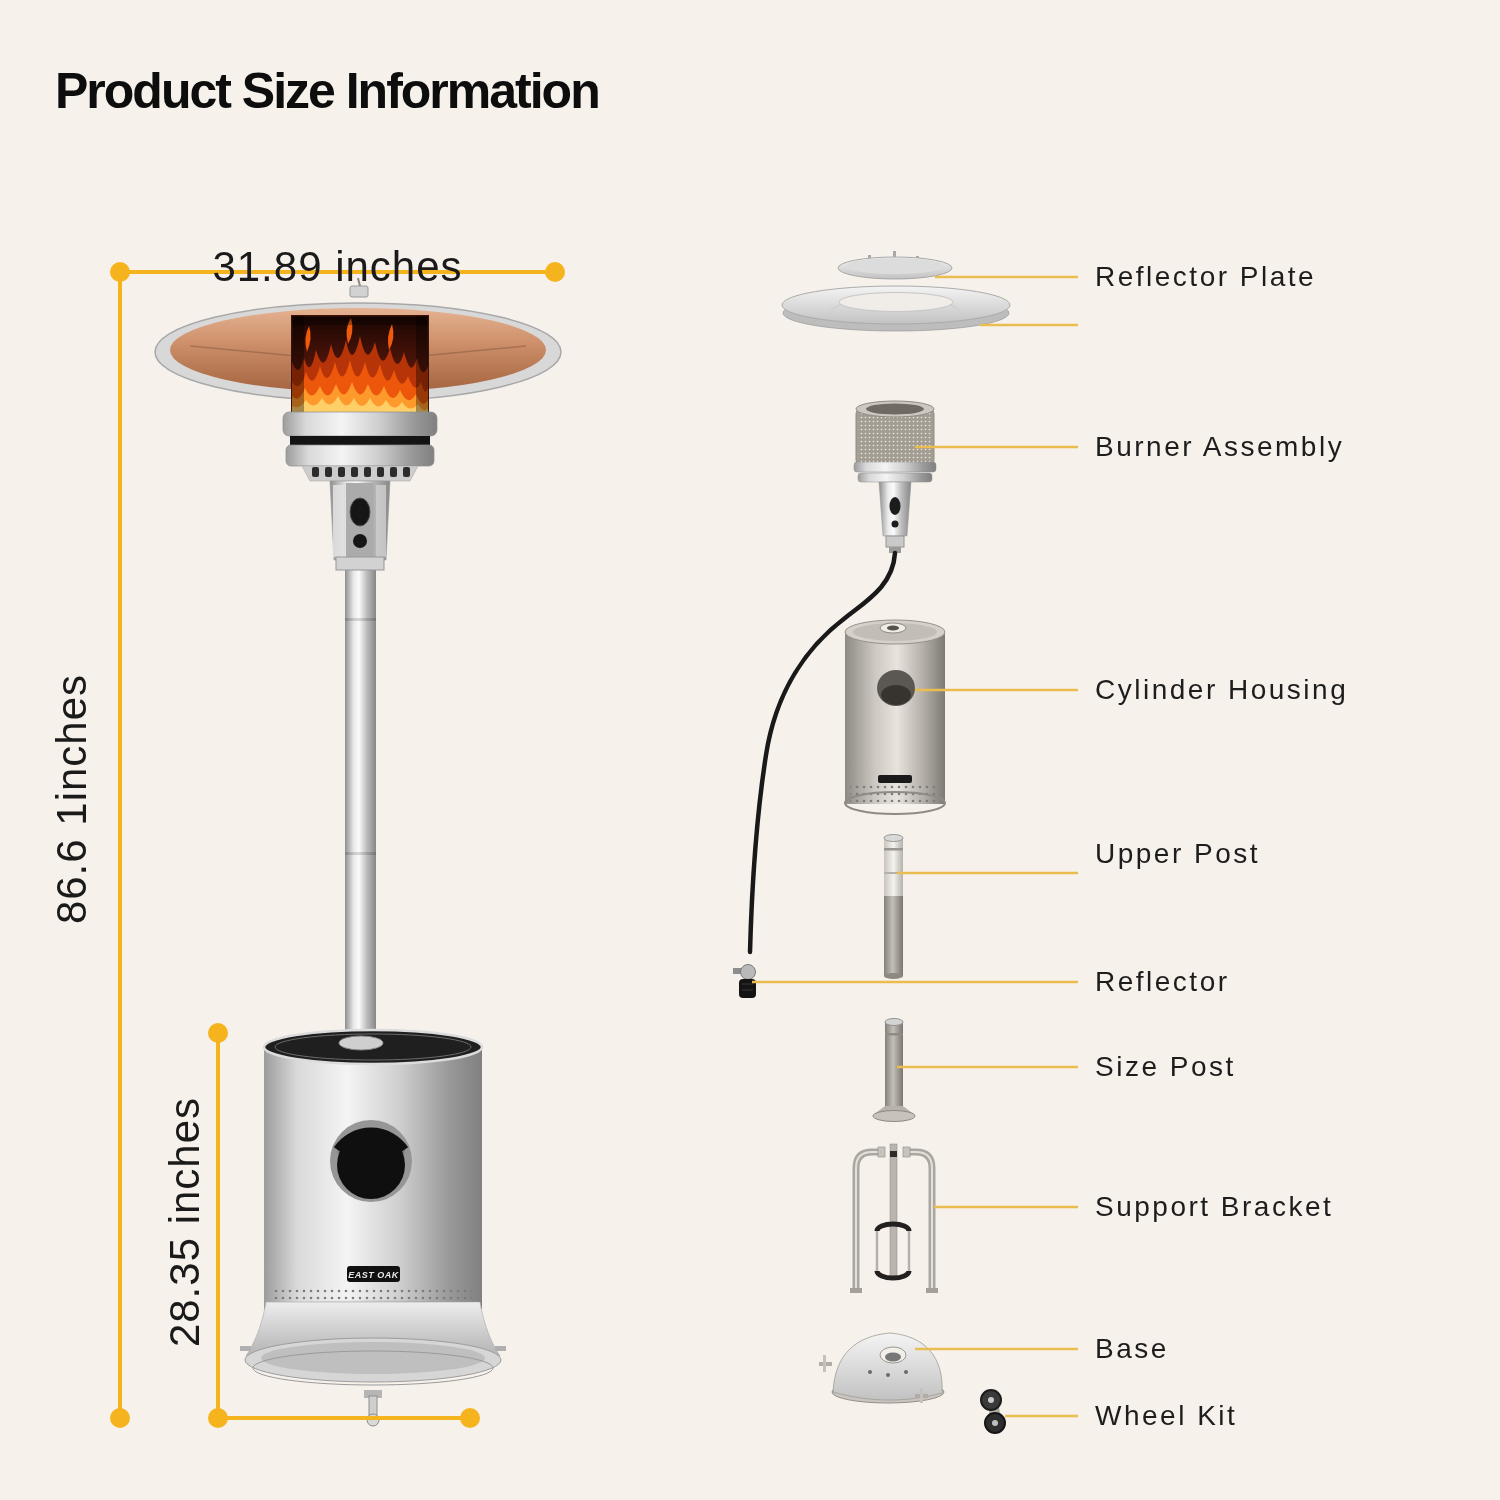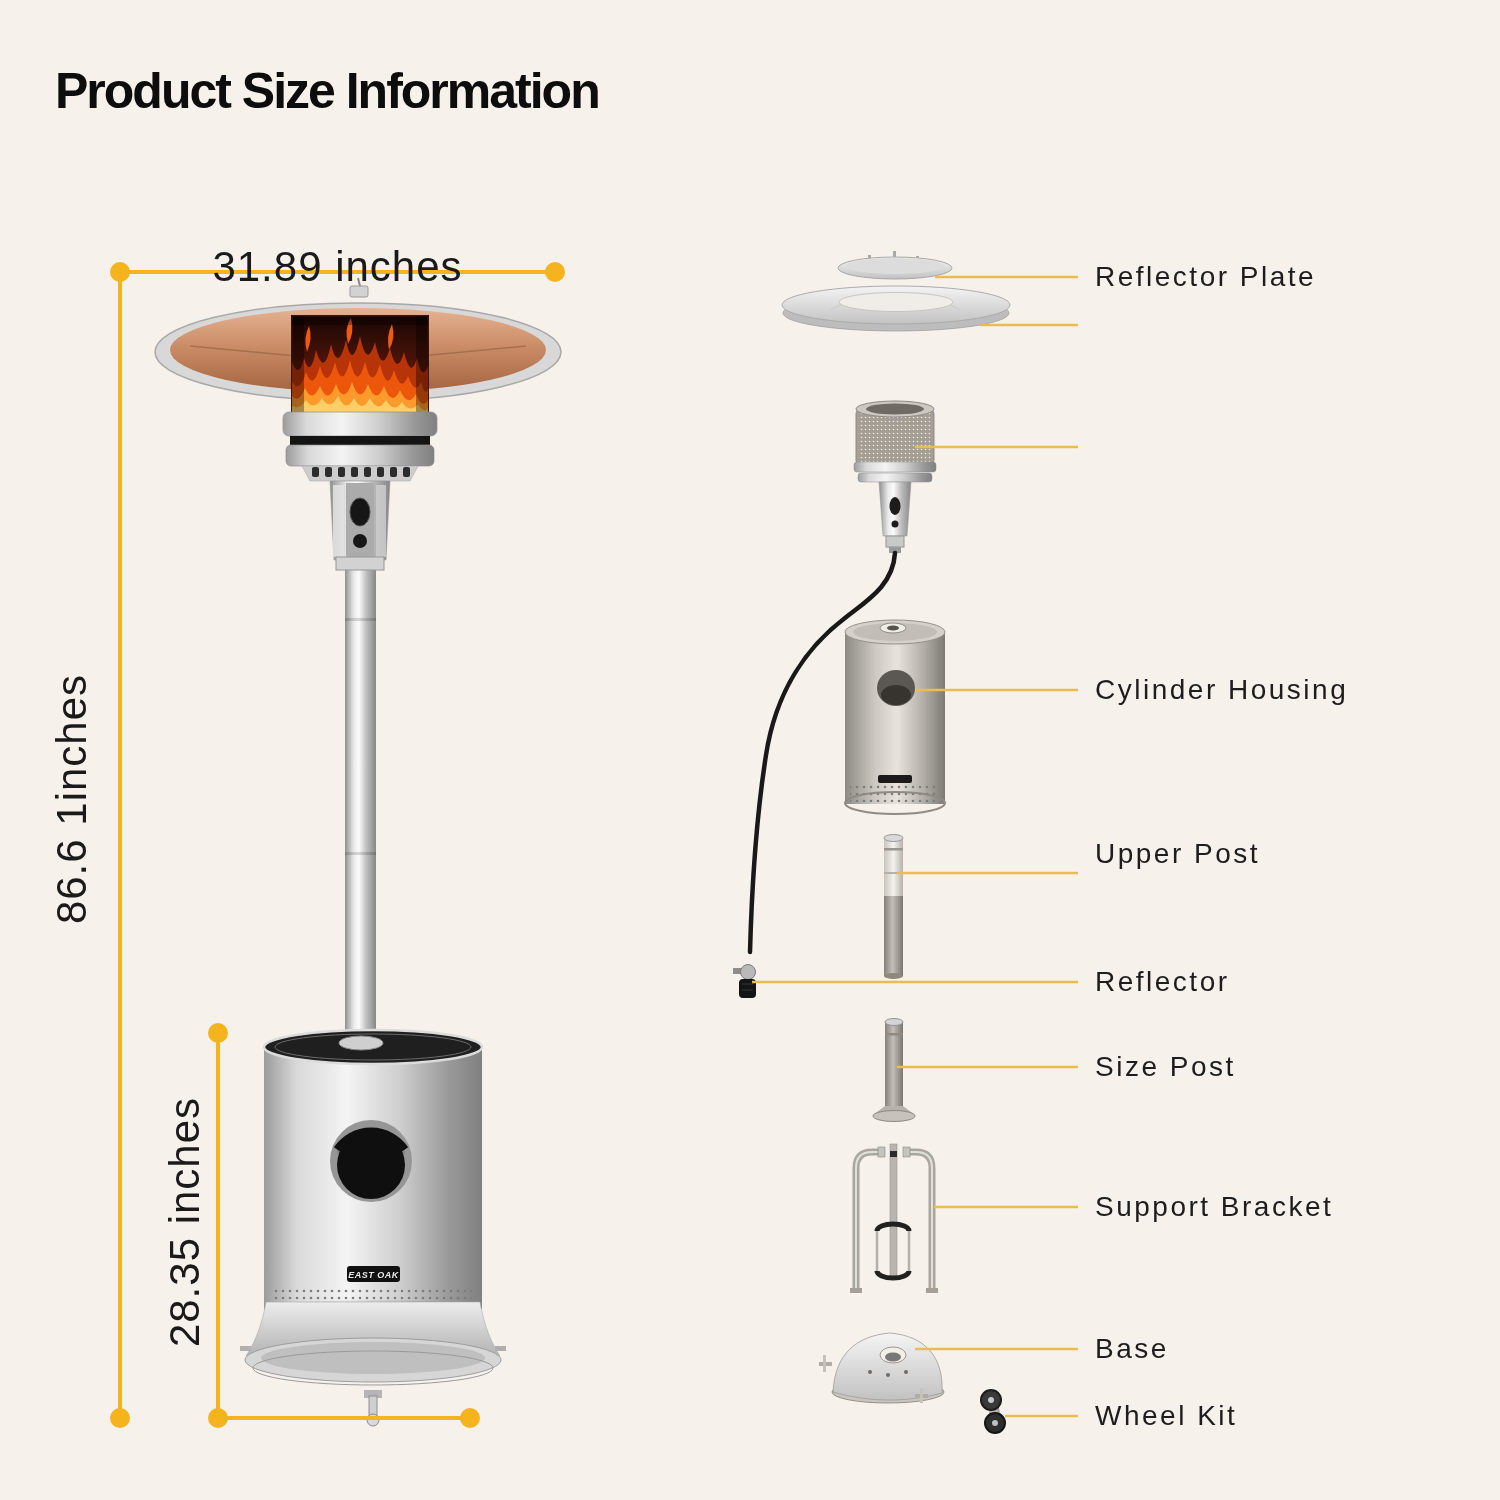--- a/index.html
+++ b/index.html
@@ -320,20 +320,21 @@
     </g>
   </svg>
 
   <h1 class="title">Product Size Information</h1>
 
   <div class="dim-text dim-top">31.89 inches</div>
   <div class="dim-text dim-left">86.6 1inches</div>
   <div class="dim-text dim-cyl">28.35 inches</div>
 
   <div class="part-label" style="top:255px">Reflector Plate</div>
+  <div class="part-label" style="top:425px">Burner Assembly</div>
   <div class="part-label" style="top:668px">Cylinder Housing</div>
   <div class="part-label" style="top:832px">Upper Post</div>
   <div class="part-label" style="top:960px">Reflector</div>
   <div class="part-label" style="top:1045px">Size Post</div>
   <div class="part-label" style="top:1185px">Support Bracket</div>
   <div class="part-label" style="top:1327px">Base</div>
   <div class="part-label" style="top:1394px">Wheel Kit</div>
 
 </div>
 

